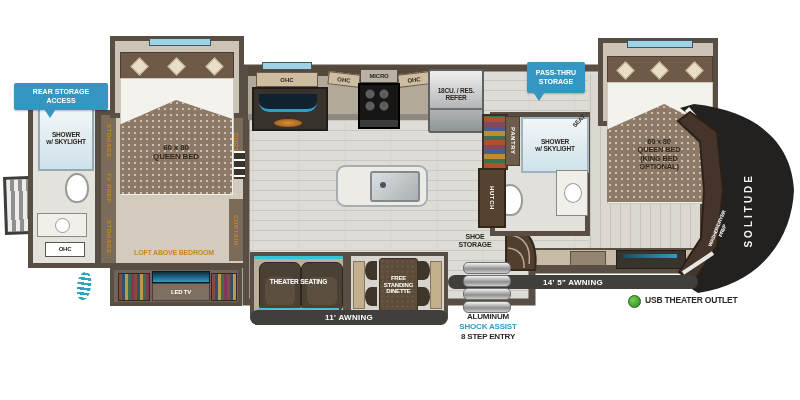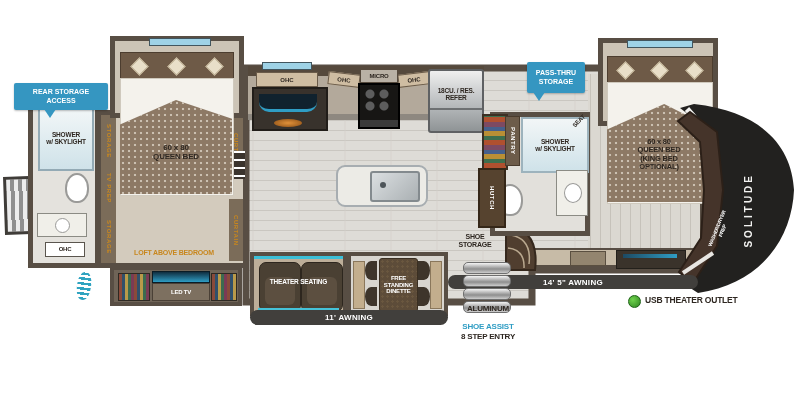--- a/index.html
+++ b/index.html
@@ -293,21 +293,21 @@
   <div class="awning" style="left:250px;top:310px;width:198px;height:15px;z-index:5">
     <span>11'  AWNING</span>
     </div>
 
   <div class="abs" style="left:463px;top:262px;width:48px;height:50px;z-index:6">
     <div class="tread"></div>
       <div class="tread"></div>
       <div class="tread"></div>
       <div class="tread"></div>
   </div>
-  <div class="lbl fs8" style="left:430px;top:304px;width:116px;line-height:1.3;z-index:7">ALUMINUM</div>
-  <div class="lbl fs8" style="left:430px;top:322px;width:116px;line-height:1.3;color:#2f9dc4;z-index:7">SHOE ASSIST</div>
+  <div class="lbl fs8" style="left:430px;top:312px;width:116px;line-height:1.3;z-index:7">ALUMINUM</div>
+  <div class="lbl fs8" style="left:430px;top:322px;width:116px;line-height:1.3;color:#2f9dc4;z-index:7">SHOCK ASSIST</div>
   <div class="lbl fs8" style="left:430px;top:332px;width:116px;line-height:1.3;z-index:7">8 STEP ENTRY</div>
 
   <div class="abs" style="left:628px;top:295px;width:11px;height:11px;border-radius:50%;z-index:6;
        background:radial-gradient(circle at 35% 35%,#6fd24d,#2e8420);border:1px solid #1d6216"></div>
   <div class="lbl fs85" style="left:645px;top:296px;width:120px;text-align:left;z-index:6">USB THEATER OUTLET</div>
 
 </div>
 
 </body></html>

